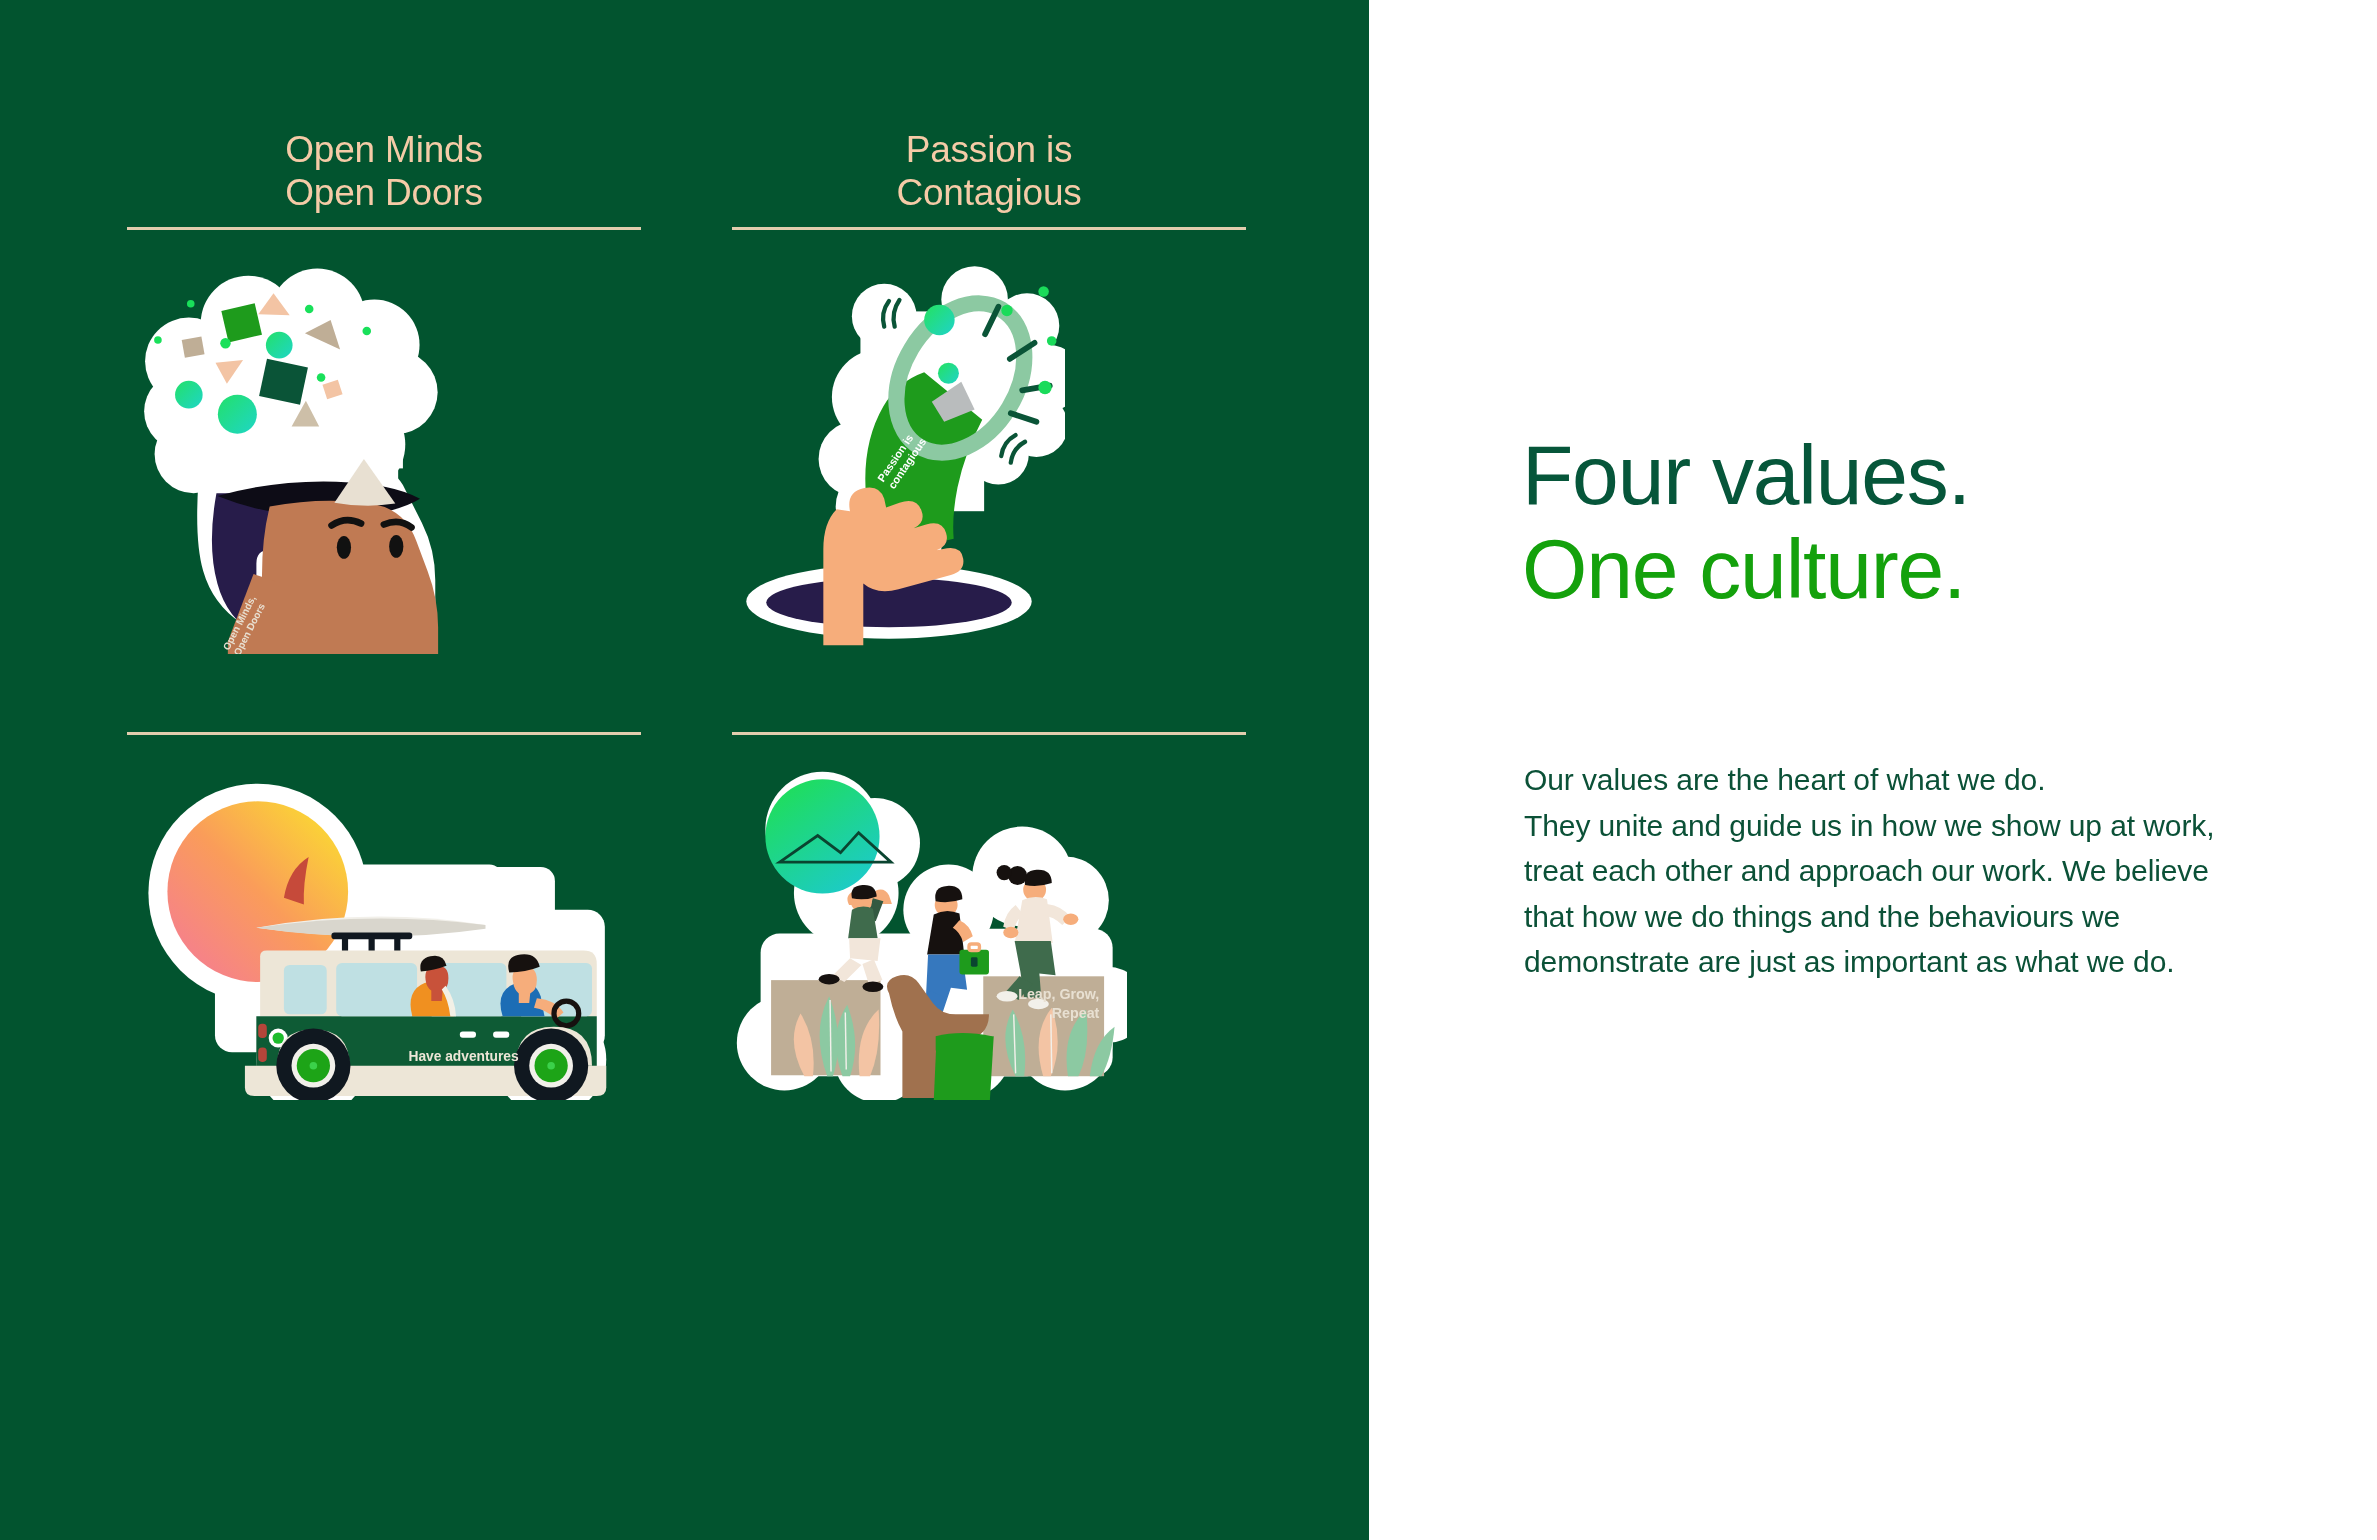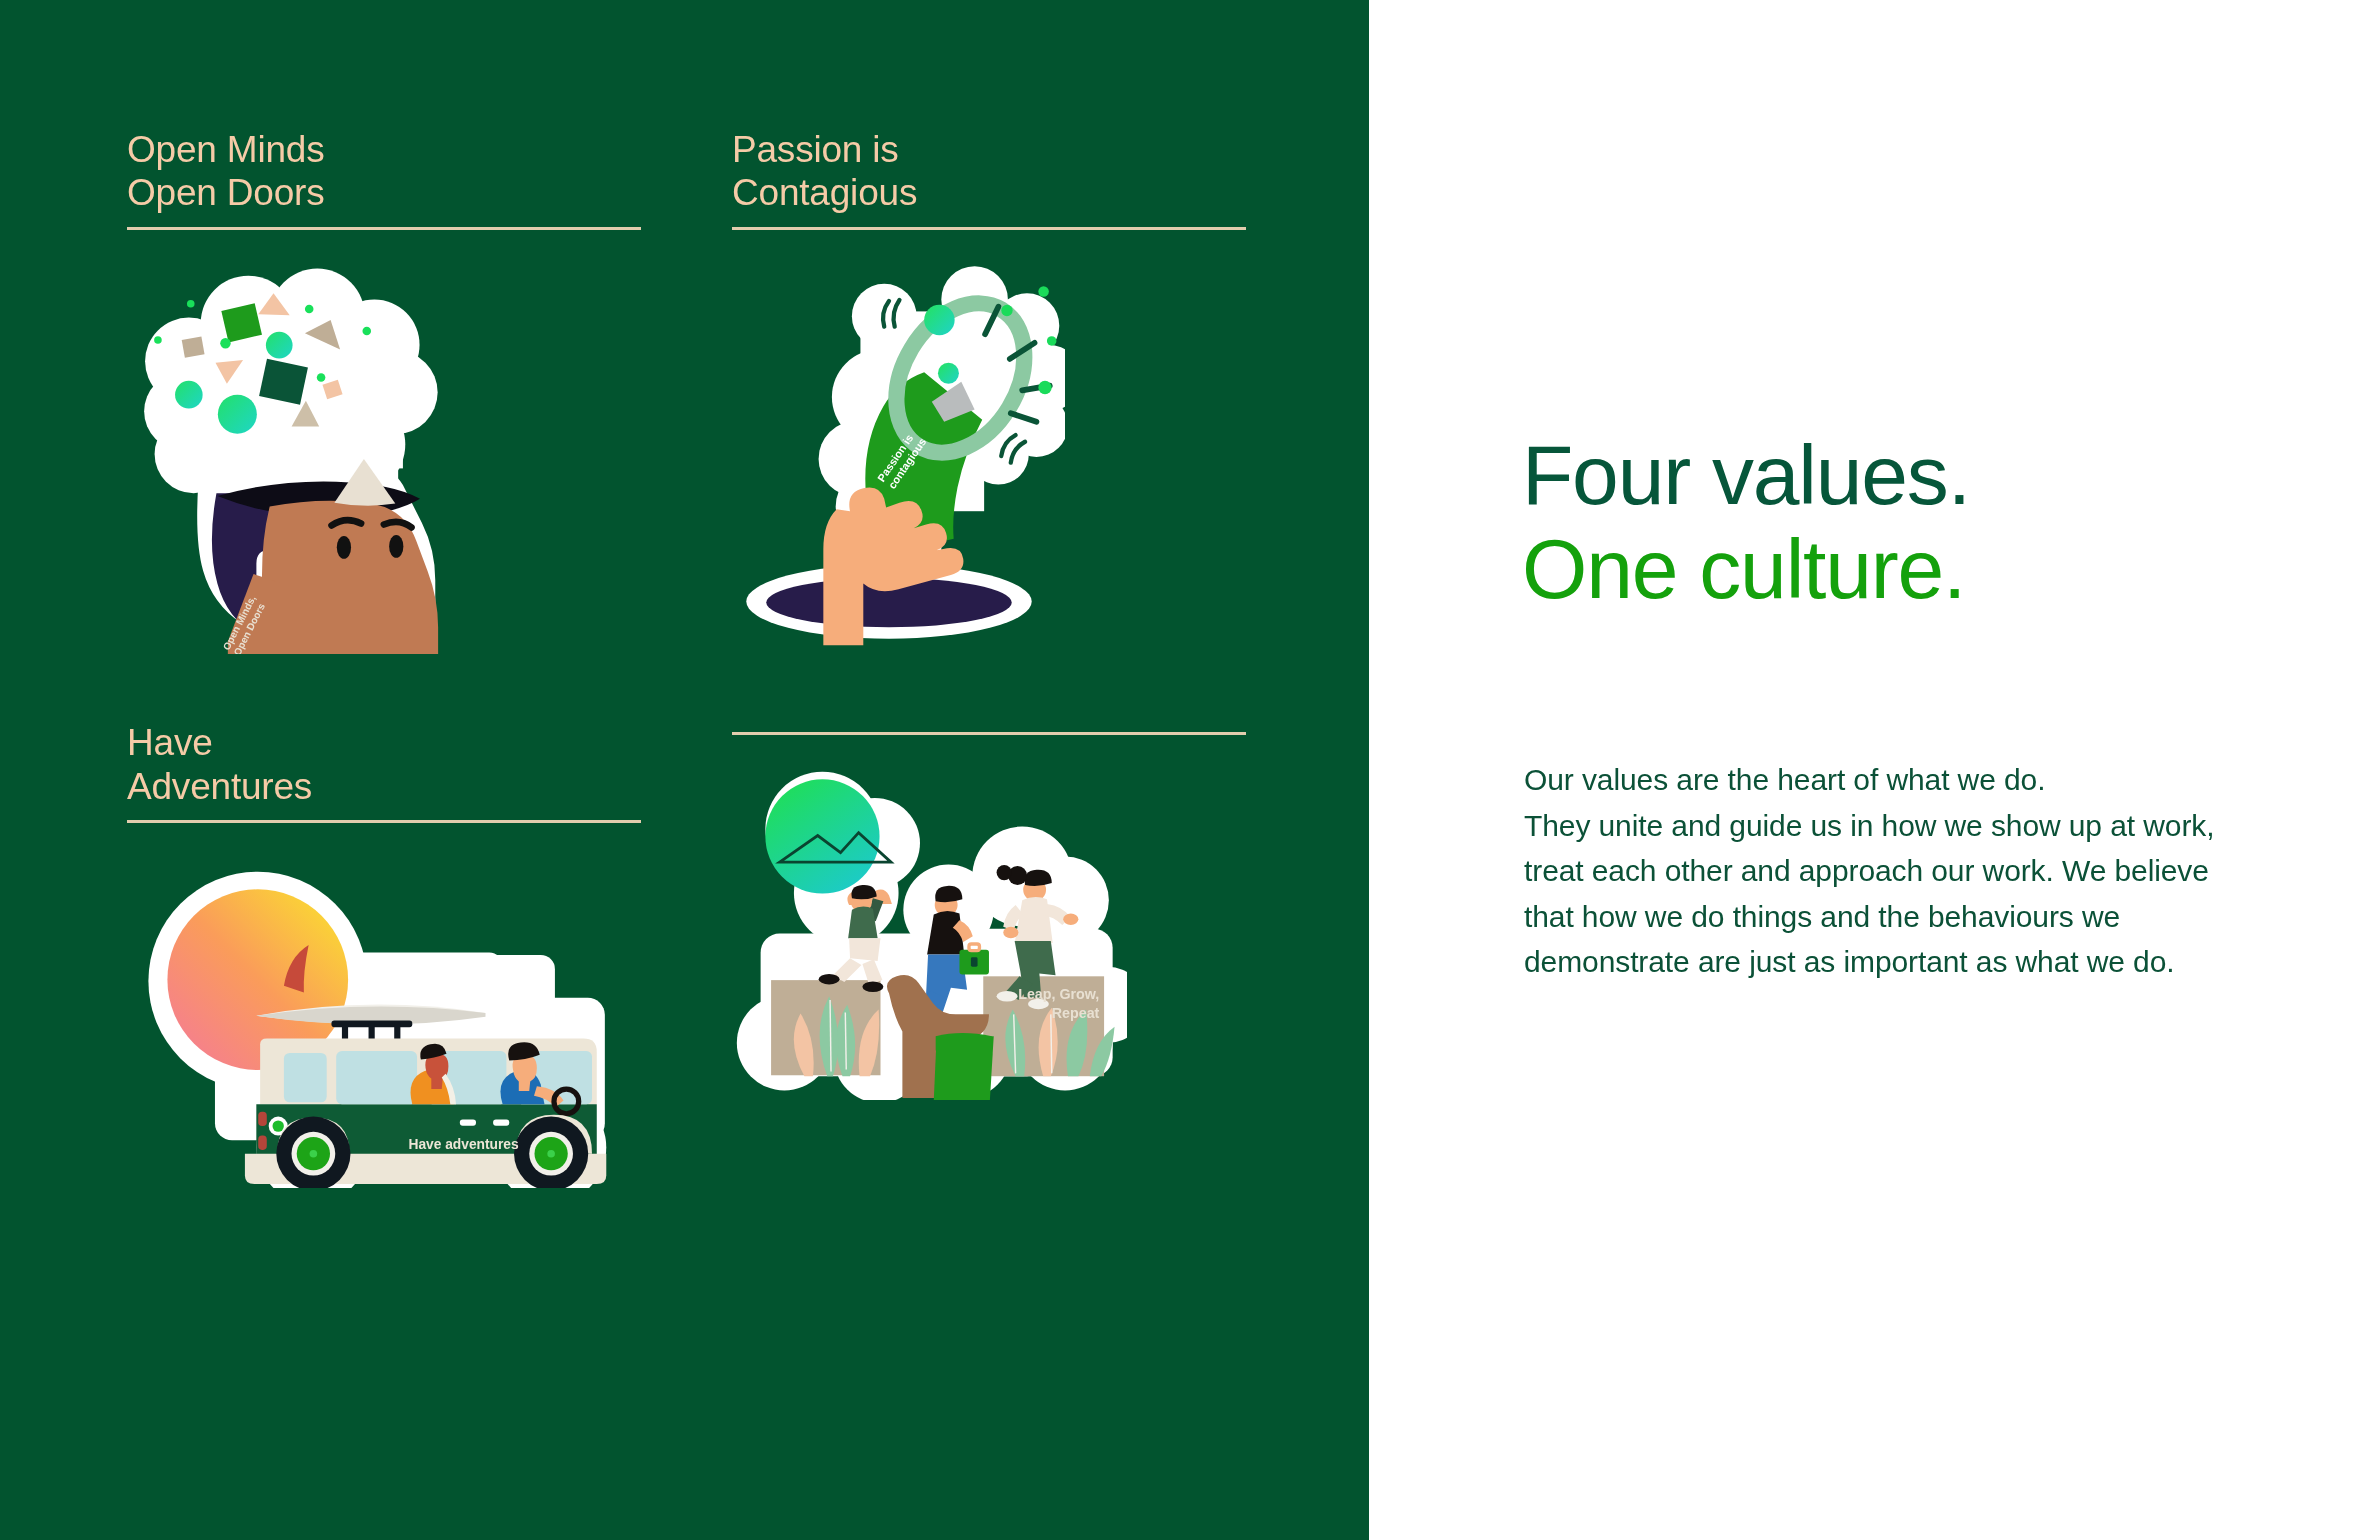--- a/index.html
+++ b/index.html
@@ -20,20 +20,21 @@
     flex:0 0 1369px;
   }
   .values-grid {
     position:absolute;
     left:127px; top:128px;
     width:1117px;
     display:grid;
     grid-template-columns:514px 514px;
     column-gap:91px;
     row-gap:67px;
+    text-align:center;
   }
   .value-card { position:relative; }
   .value-title {
     color:#F5CBA7;
     font-size:37px;
     line-height:1.17;
     font-weight:400;
     letter-spacing:-0.2px;
     white-space:pre-line;
     min-height:88px;
@@ -229,22 +230,20 @@
             <circle cx="455" cy="240" r="22" fill="url(#gr2)"></circle>
             <circle cx="655" cy="68" r="11" fill="#1ADB5A"></circle>
             <circle cx="578" cy="108" r="12" fill="#1ADB5A"></circle>
             <circle cx="672" cy="172" r="10" fill="#1ADB5A"></circle>
             <circle cx="658" cy="270" r="14" fill="#1ADB5A"></circle>
           </svg>
         </div>
       </div>
 
       <div class="value-card row2">
-        <div class="value-title">Have
-Adventures</div>
         <div class="value-rule"></div>
         <div class="value-art">
           <svg width="504" height="333" viewBox="0 0 1060 700" xmlns="http://www.w3.org/2000/svg">
             <defs>
               <linearGradient id="sunset" x1="0" y1="1" x2="1" y2="0">
                 <stop offset="0%" stop-color="#F4789B"></stop>
                 <stop offset="50%" stop-color="#FA9C5A"></stop>
                 <stop offset="100%" stop-color="#FBE62A"></stop>
               </linearGradient>
             </defs>

